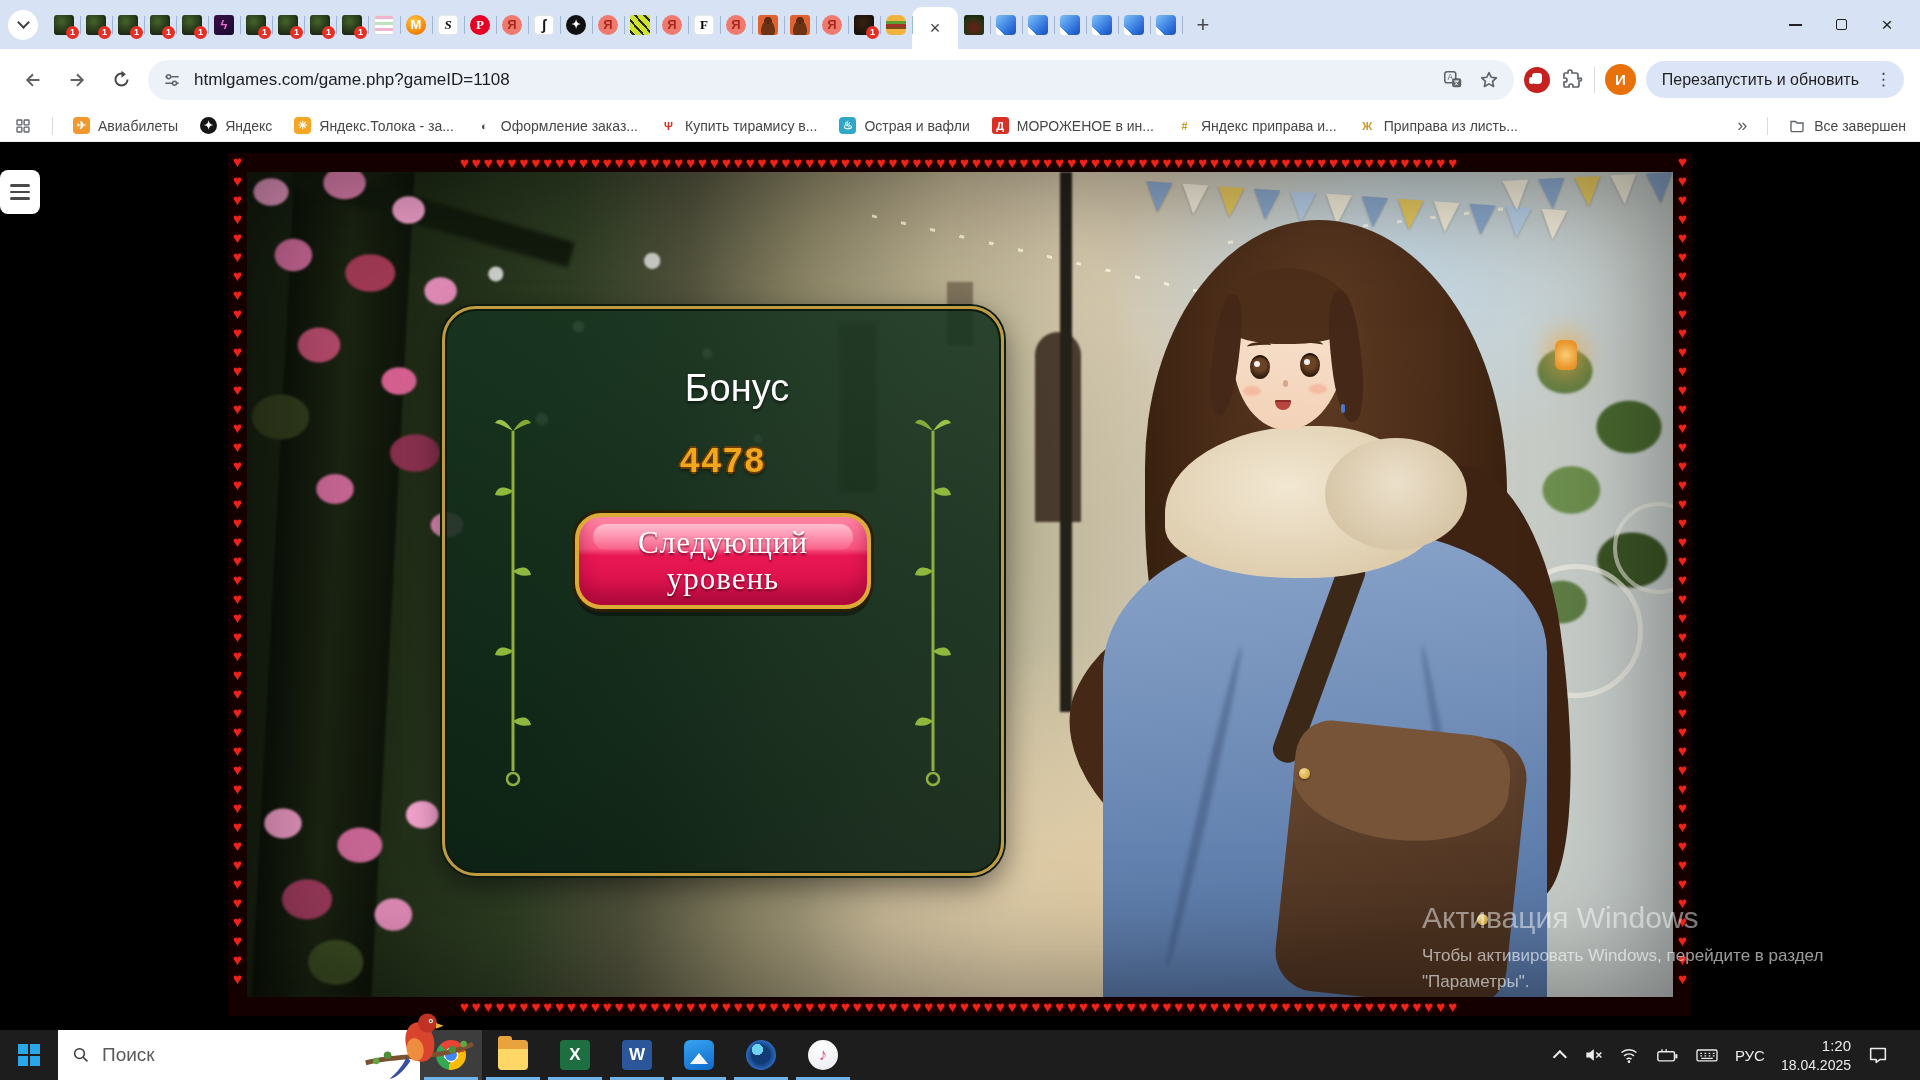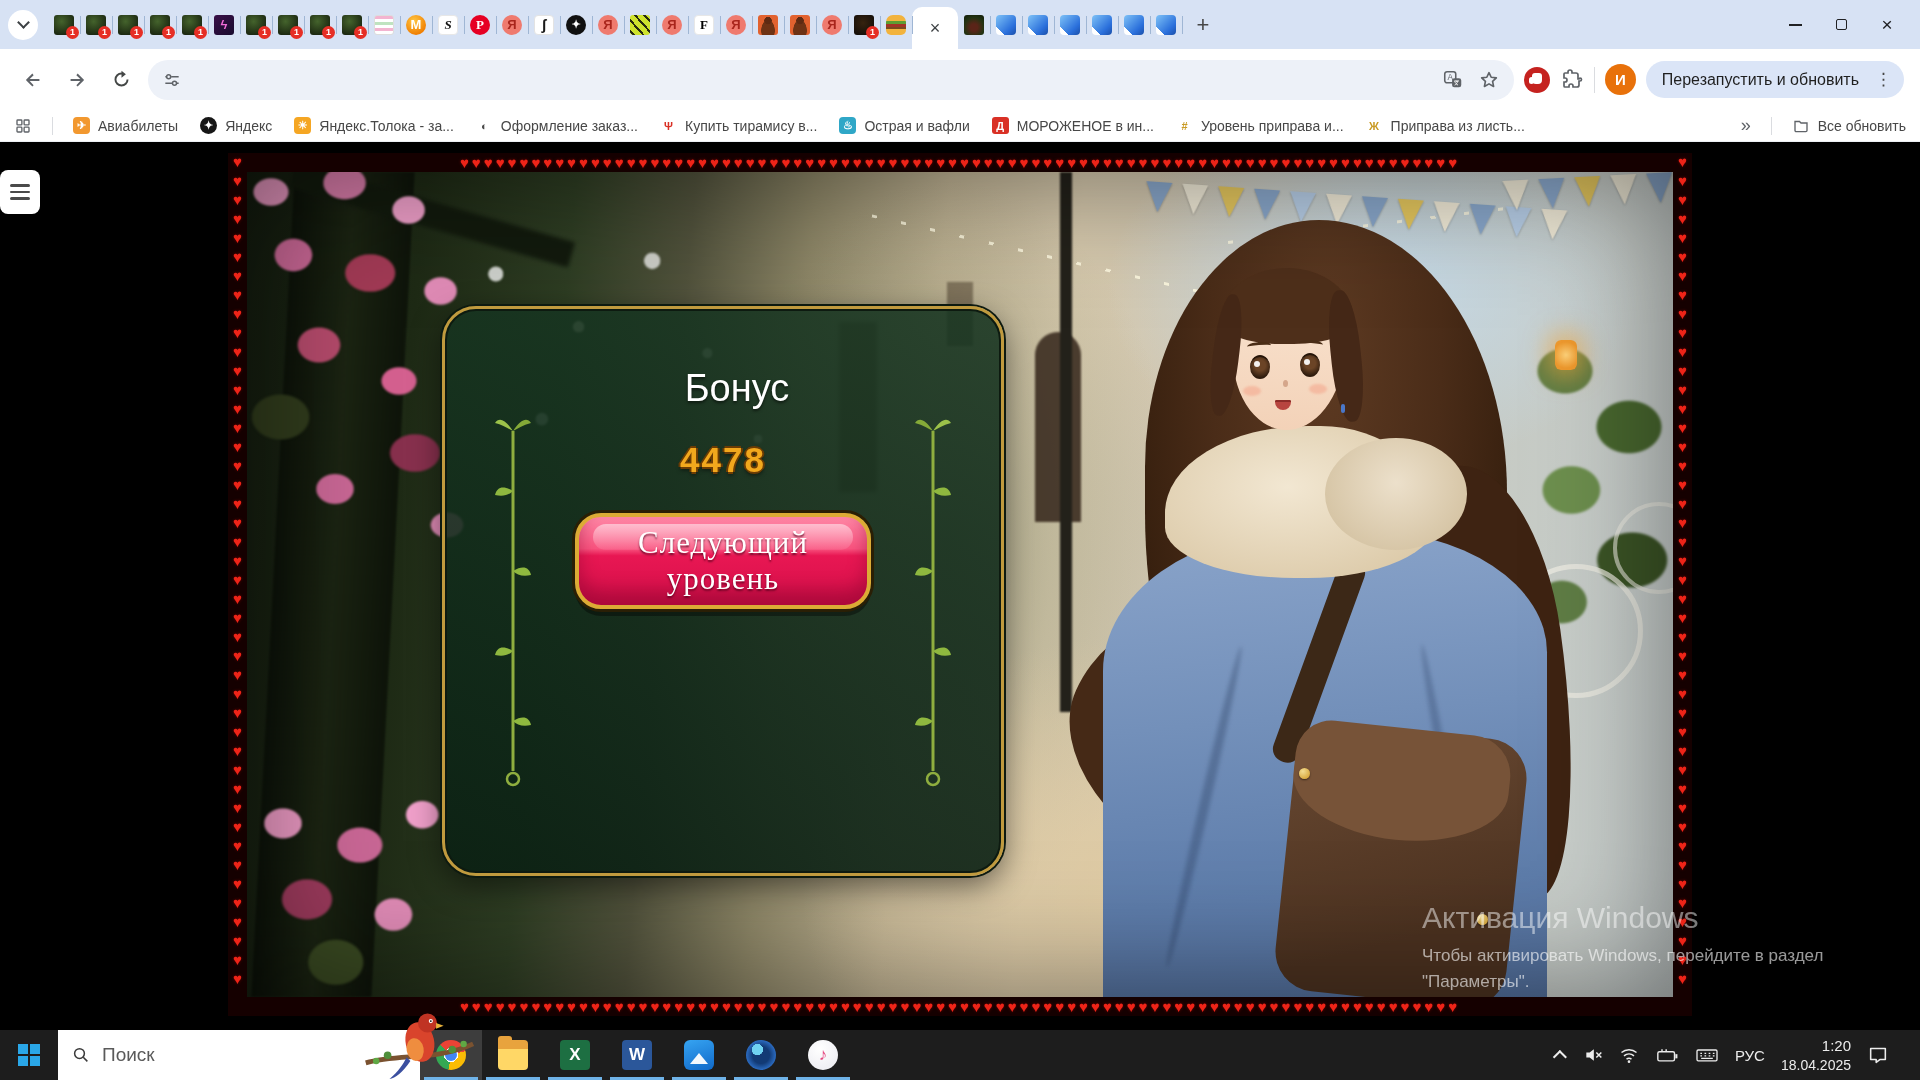--- a/index.html
+++ b/index.html
@@ -567,20 +567,21 @@
           <path d="M12 4a8 8 0 1 0 8 8h-2.2A5.8 5.8 0 1 1 12 6.2V10l5-4-5-4z" fill="#444746"></path>
         </svg>
     </div>
     <div class="omnibox">
       <svg width="20" height="20" viewBox="0 0 24 24">
         <circle cx="8" cy="8" r="2.4" fill="none" stroke="#5f6368" stroke-width="1.8"></circle>
         <path d="M11 8h9M4 8h1.6" stroke="#5f6368" stroke-width="1.8"></path>
         <circle cx="15" cy="16" r="2.4" fill="none" stroke="#5f6368" stroke-width="1.8"></circle>
         <path d="M4 16h8.6M18 16h2" stroke="#5f6368" stroke-width="1.8"></path>
       </svg>
+      <span class="url-text">htmlgames.com/game.php?gameID=1108</span>
       <span class="omni-right">
         <svg width="22" height="22" viewBox="0 0 24 24">
           <rect x="3" y="3" width="12" height="12" rx="2.5" fill="none" stroke="#5f6368" stroke-width="1.7"></rect>
           <text x="6" y="12.5" font-size="9" fill="#5f6368" font-family="Liberation Sans">A</text>
           <rect x="11" y="10" width="10" height="10" rx="2.5" fill="#5f6368"></rect>
           <path d="M13.5 13h5M16 13v1.2m-2.2 3.4c1.4-.7 3-2.2 3.4-4.4m-3.4 0c.6 2 2 3.6 3.6 4.3" stroke="#fff" stroke-width="1" fill="none"></path>
         </svg>
         <svg width="22" height="22" viewBox="0 0 24 24">
           <path d="M12 4l2.4 5 5.6.7-4.1 3.8 1.1 5.5L12 16.2 7 19l1.1-5.5L4 9.7 9.6 9z" fill="none" stroke="#5f6368" stroke-width="1.8" stroke-linejoin="round"></path>
         </svg>
@@ -633,35 +634,35 @@
         <span class="bm">
           <span class="bm-ic" style="background: rgb(47, 167, 199); color: rgb(255, 255, 255); border-radius: 4px;">♨</span>
           <span class="bm-label">Острая и вафли</span>
         </span>
         <span class="bm">
           <span class="bm-ic" style="background: rgb(217, 48, 37); color: rgb(255, 255, 255); border-radius: 3px;">Д</span>
           <span class="bm-label">МОРОЖЕНОЕ в ин...</span>
         </span>
         <span class="bm">
           <span class="bm-ic" style="background: rgb(255, 255, 255); color: rgb(201, 155, 38); border-radius: 3px;">#</span>
-          <span class="bm-label">Уровень приправа и...</span>
+          <span class="bm-label">Яндекс приправа и...</span>
         </span>
         <span class="bm">
           <span class="bm-ic" style="background: rgb(255, 255, 255); color: rgb(201, 155, 38); border-radius: 3px;">Ж</span>
           <span class="bm-label">Приправа из листь...</span>
         </span>
       </div>
     <span class="bm-spacer"></span>
     <span class="bm-overflow">»</span>
     <span class="vdiv" style="height:18px"></span>
     <span class="all-bm">
       <svg width="18" height="18" viewBox="0 0 24 24">
         <path d="M4 6h6l2 2h8v10a1.5 1.5 0 0 1-1.5 1.5h-13A1.5 1.5 0 0 1 4 18z" fill="none" stroke="#5f6368" stroke-width="1.8"></path>
       </svg>
-      <span class="bm-label">Все обновить</span>
+      <span class="bm-label">Все завершен</span>
     </span>
   </div>
 
   <main class="page">
     <div class="menu-fab">
       <i></i>
         <i></i>
         <i></i>
     </div>
 

